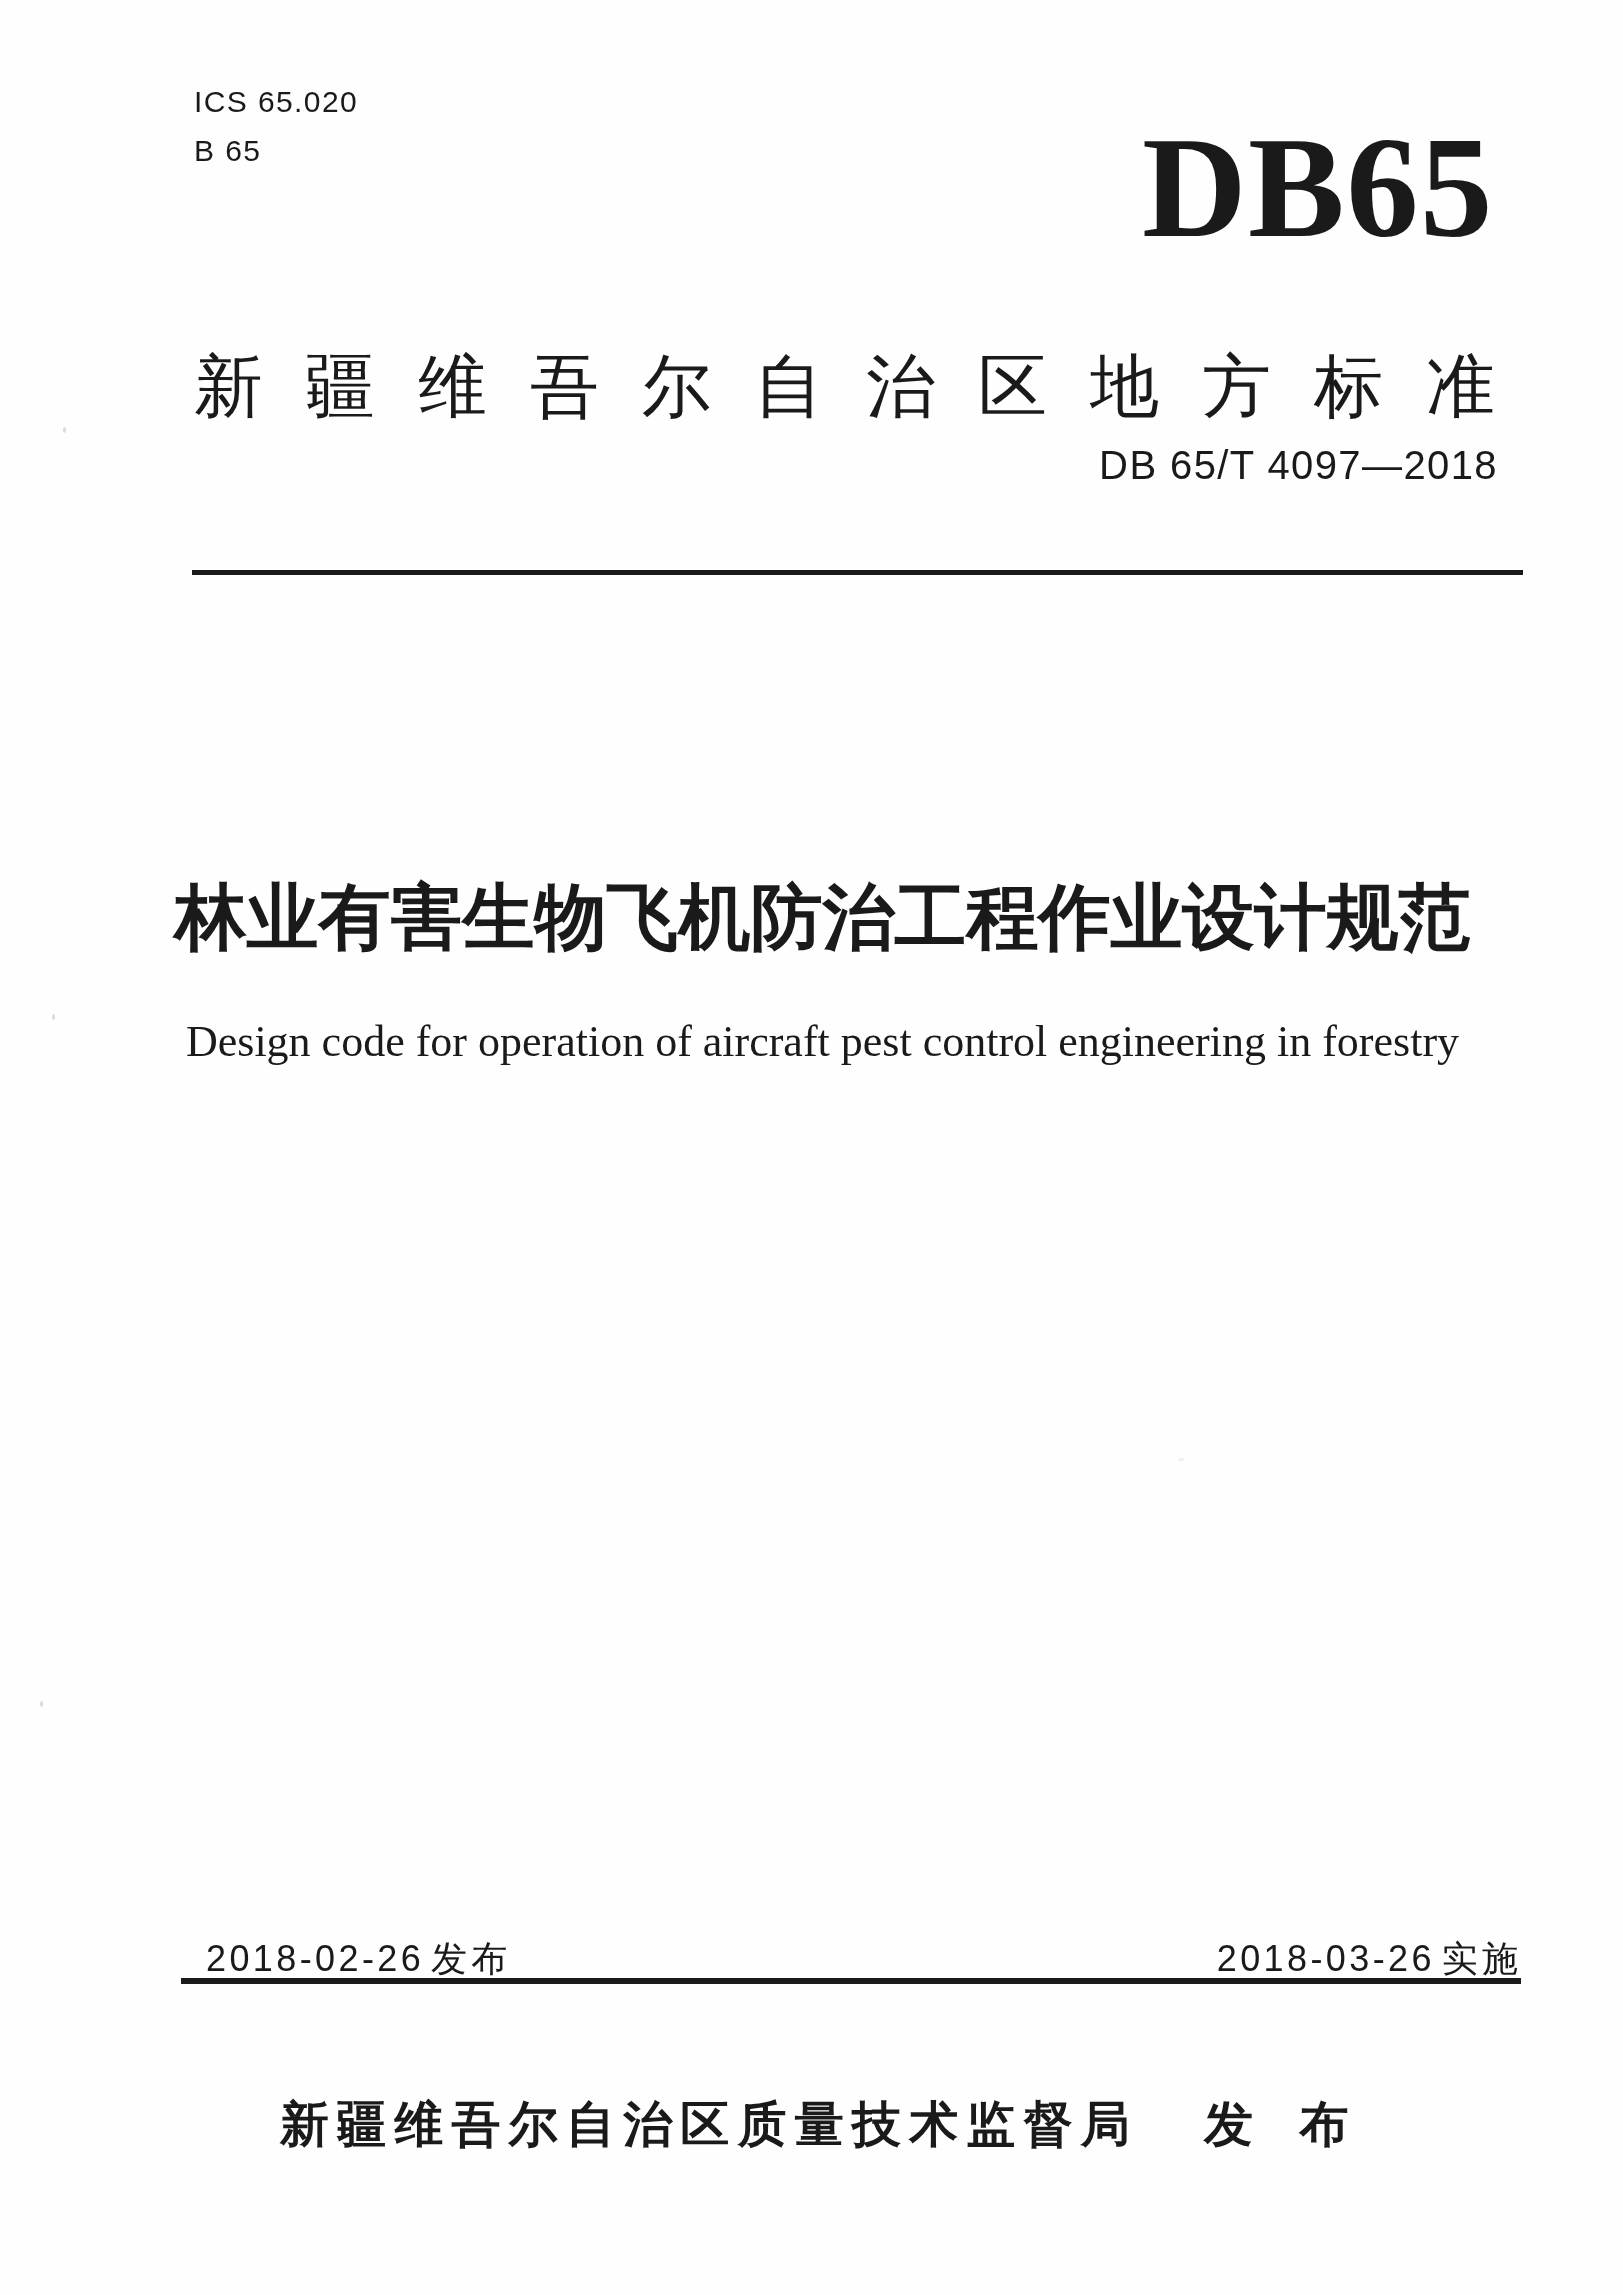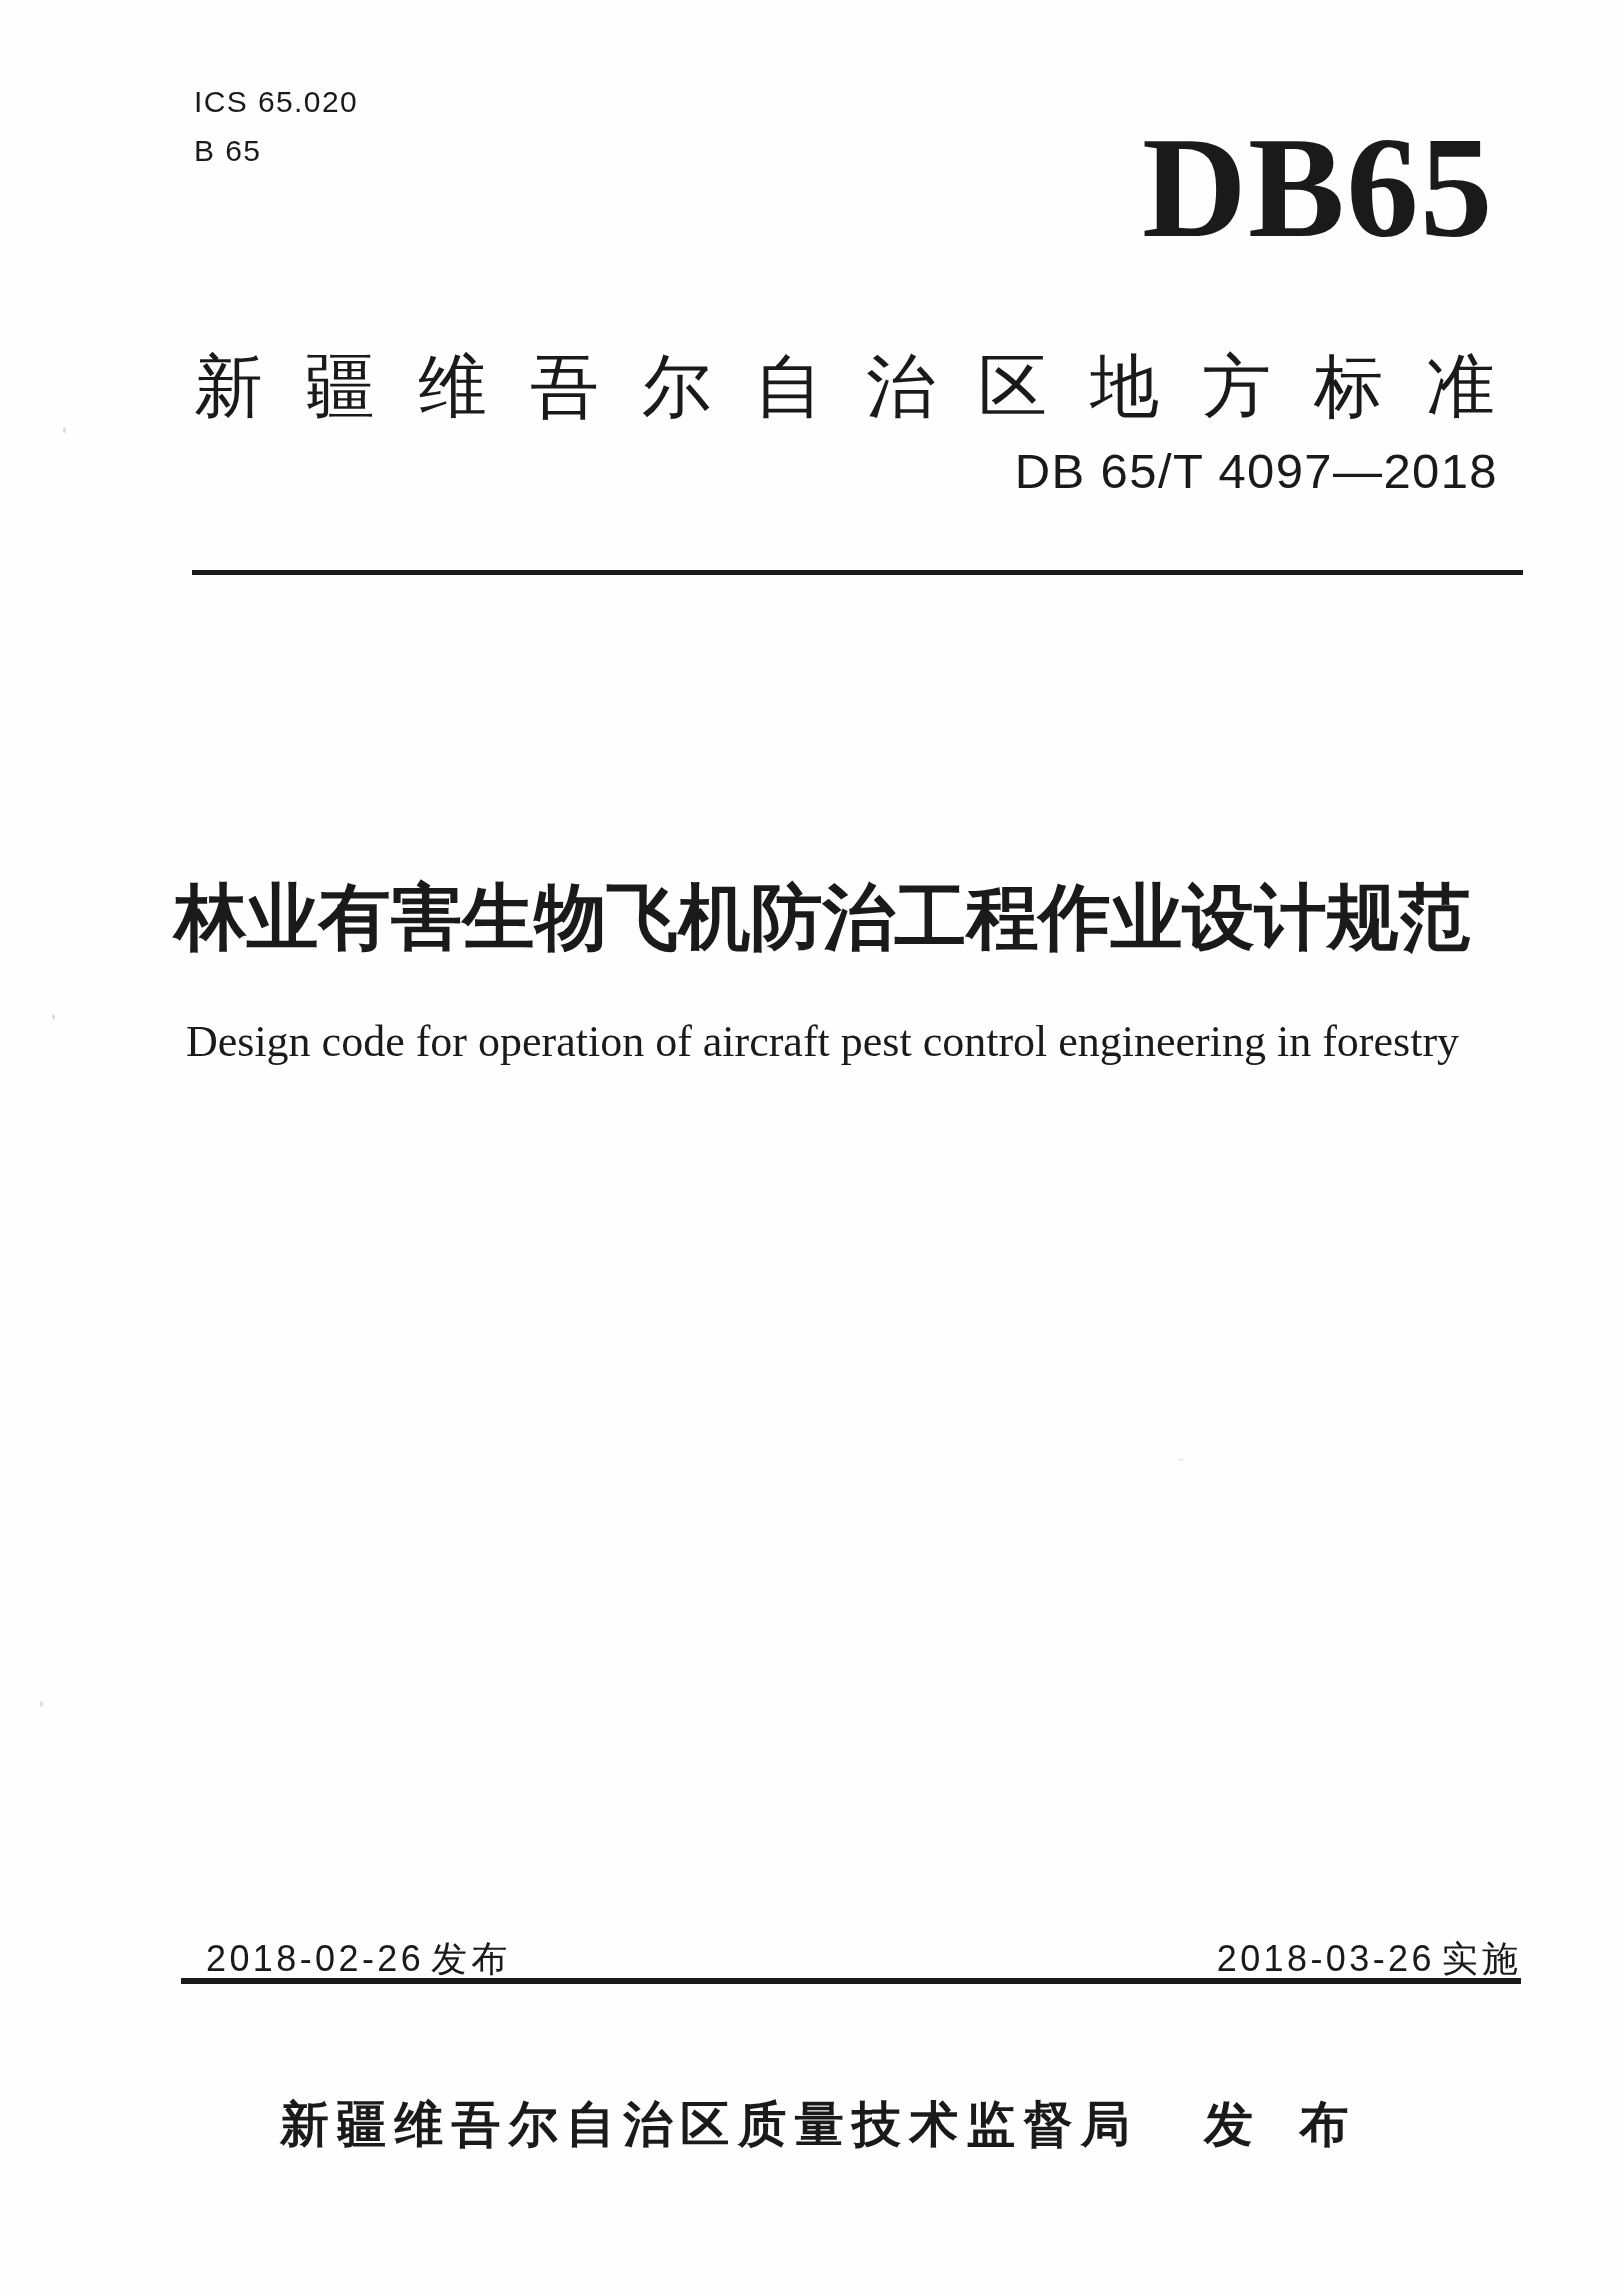--- a/index.html
+++ b/index.html
@@ -49,21 +49,21 @@
     font-weight:500;
     line-height:1.1;
     letter-spacing:43px;
     white-space:nowrap;
     margin-top:40px;
   }
   
   .doc-number{
     position:absolute;
     right:147px; top:443px;
-    font-size:49px;
+    font-size:40px;
     letter-spacing:1.4px;
     white-space:nowrap;
   }
   
   .rule{
     position:absolute;
     background:var(--ink);
   }
   .rule-top{
     left:192px; top:570px;

